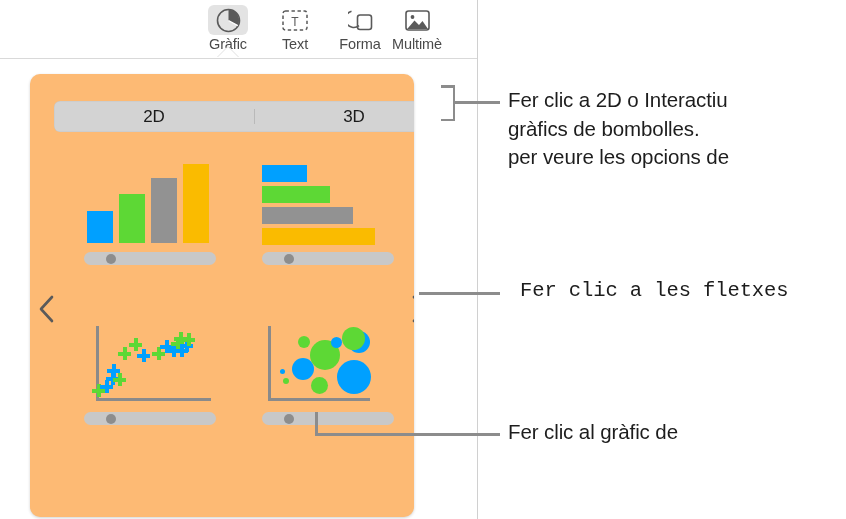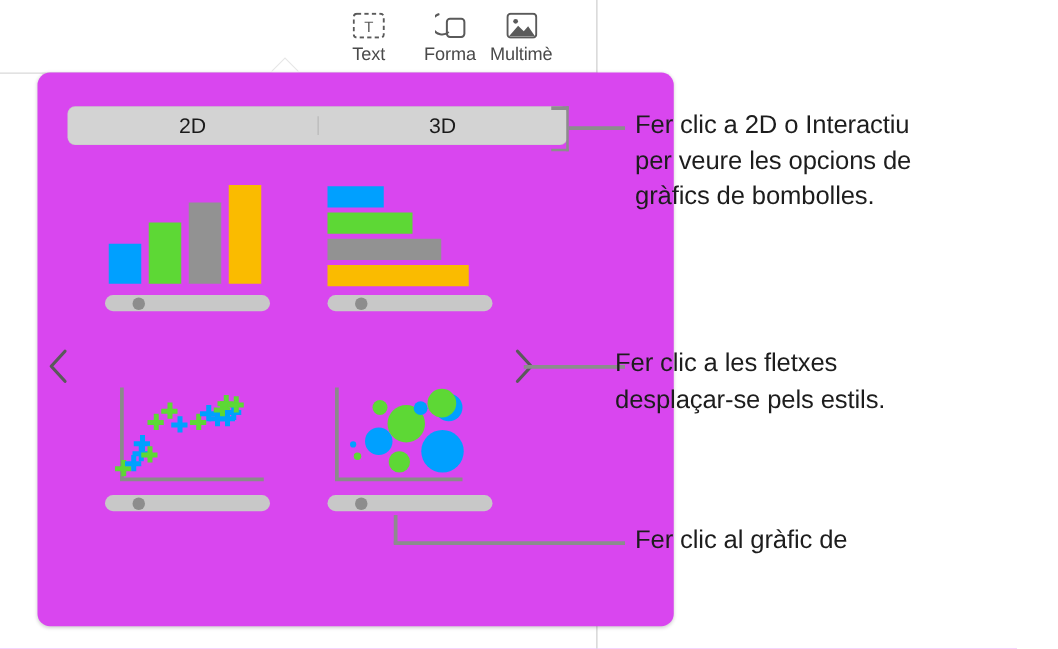--- a/index.html
+++ b/index.html
@@ -51,24 +51,24 @@
     color: #4a4a4a;
     margin-top: 1px;
     white-space: nowrap;
     letter-spacing: -0.1px;
   }
 
   
   .popover {
     position: absolute;
     left: 30px;
-    top: 58px;
-    width: 509px;
+    top: 74px;
+    width: 384px;
     height: 443px;
-    background: #d946ef;
+    background: #fdba74;
     border-radius: 10px;
     box-shadow: 0 1px 3px rgba(0,0,0,0.18);
     overflow: hidden;
   }
   .popover-clip {
     position: absolute;
     left: 0; top: 0; right: 0; bottom: 0;
   }
 
   
@@ -198,20 +198,30 @@
     border-bottom: 11px solid #ffffff;
     filter: drop-shadow(0 -1px 0 #e0e0e0);
   }
 </style>
 </head>
 <body>
 
 <div class="toolbar">
 
 
+  <div class="tb-item" style="left:195px">
+    <div class="tb-iconbox sel">
+      <svg width="25" height="25" viewBox="0 0 25 25">
+        <circle cx="12.5" cy="12.5" r="11" fill="none" stroke="#5a5a5a" stroke-width="1.6"></circle>
+        <path d="M12.5 12.5 L12.5 1.5 A11 11 0 0 1 21.8 17.6 Z" fill="#5a5a5a"></path>
+        <line x1="12.5" y1="12.5" x2="21.8" y2="17.6" stroke="#ffffff" stroke-width="1.2"></line>
+      </svg>
+    </div>
+    <span class="tb-label">Gràfic</span>
+  </div>
 
   <div class="tb-item" style="left:262px">
     <div class="tb-iconbox">
       <svg width="26" height="21" viewBox="0 0 26 21">
         <rect x="1" y="1" width="24" height="19" rx="2.5" fill="none" stroke="#5a5a5a" stroke-width="1.5" stroke-dasharray="3.4 2.6"></rect>
         <text x="13" y="15.5" font-family="Liberation Sans, sans-serif" font-size="12" fill="#5a5a5a" text-anchor="middle">T</text>
       </svg>
     </div>
     <span class="tb-label">Text</span>
   </div>
@@ -344,24 +354,23 @@
 <div class="leader" style="left:441px; top:118.5px; width:14px; height:2.5px;"></div>
 <div class="leader" style="left:455px; top:101px; width:45px; height:2.5px;"></div>
 
 <div class="leader" style="left:419px; top:292px; width:81px; height:2.5px;"></div>
 
 <div class="leader" style="left:315px; top:412px; width:2.5px; height:23px;"></div>
 <div class="leader" style="left:315px; top:433px; width:185px; height:2.5px;"></div>
 
 <div class="callout" style="left:508px; top:86px;">
   <div>Fer clic a 2D o Interactiu</div>
+  <div>gràfics de bombolles.</div>
   <div>per veure les opcions de</div>
-  <div>gràfics de bombolles.</div>
-</div>
-
-<div class="callout" style="left:492px; top:277px;">
+</div>
+
+<div class="callout" style="left:520px; top:277px;font-family:Liberation Mono, monospace;">
   <div>Fer clic a les fletxes</div>
-  <div>desplaçar-se pels estils.</div>
 </div>
 
 <div class="callout" style="left:508px; top:418px;">
   <div>Fer clic al gràfic de</div>
 </div>
 
 </body></html>

